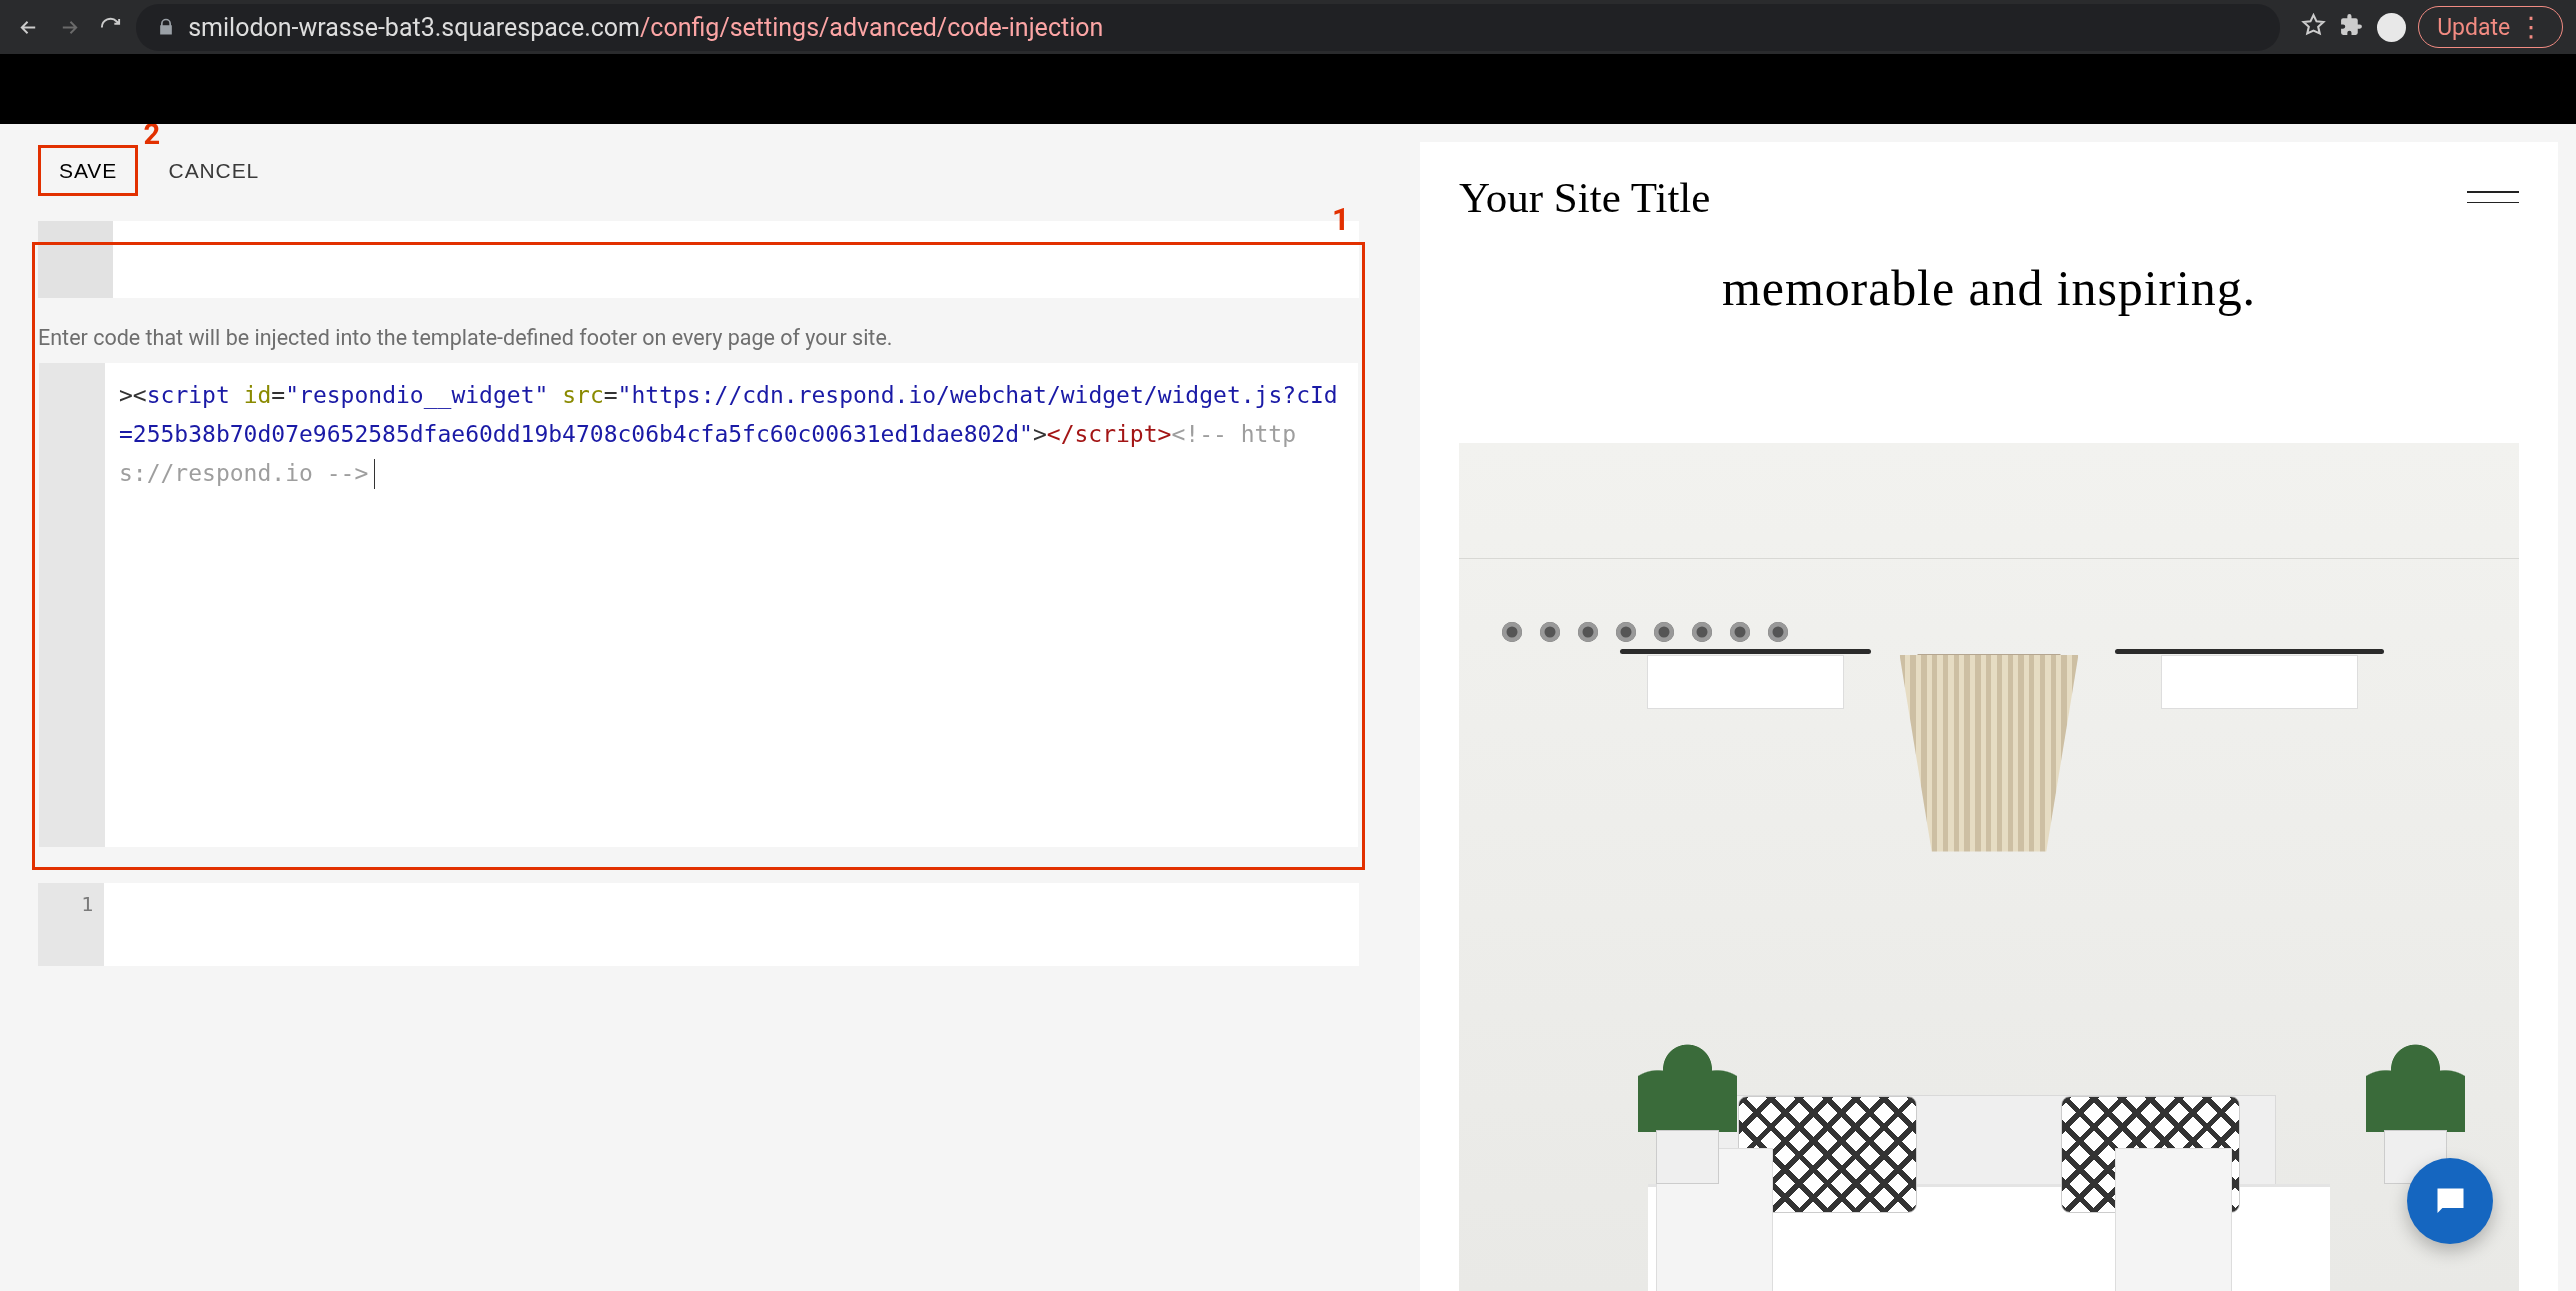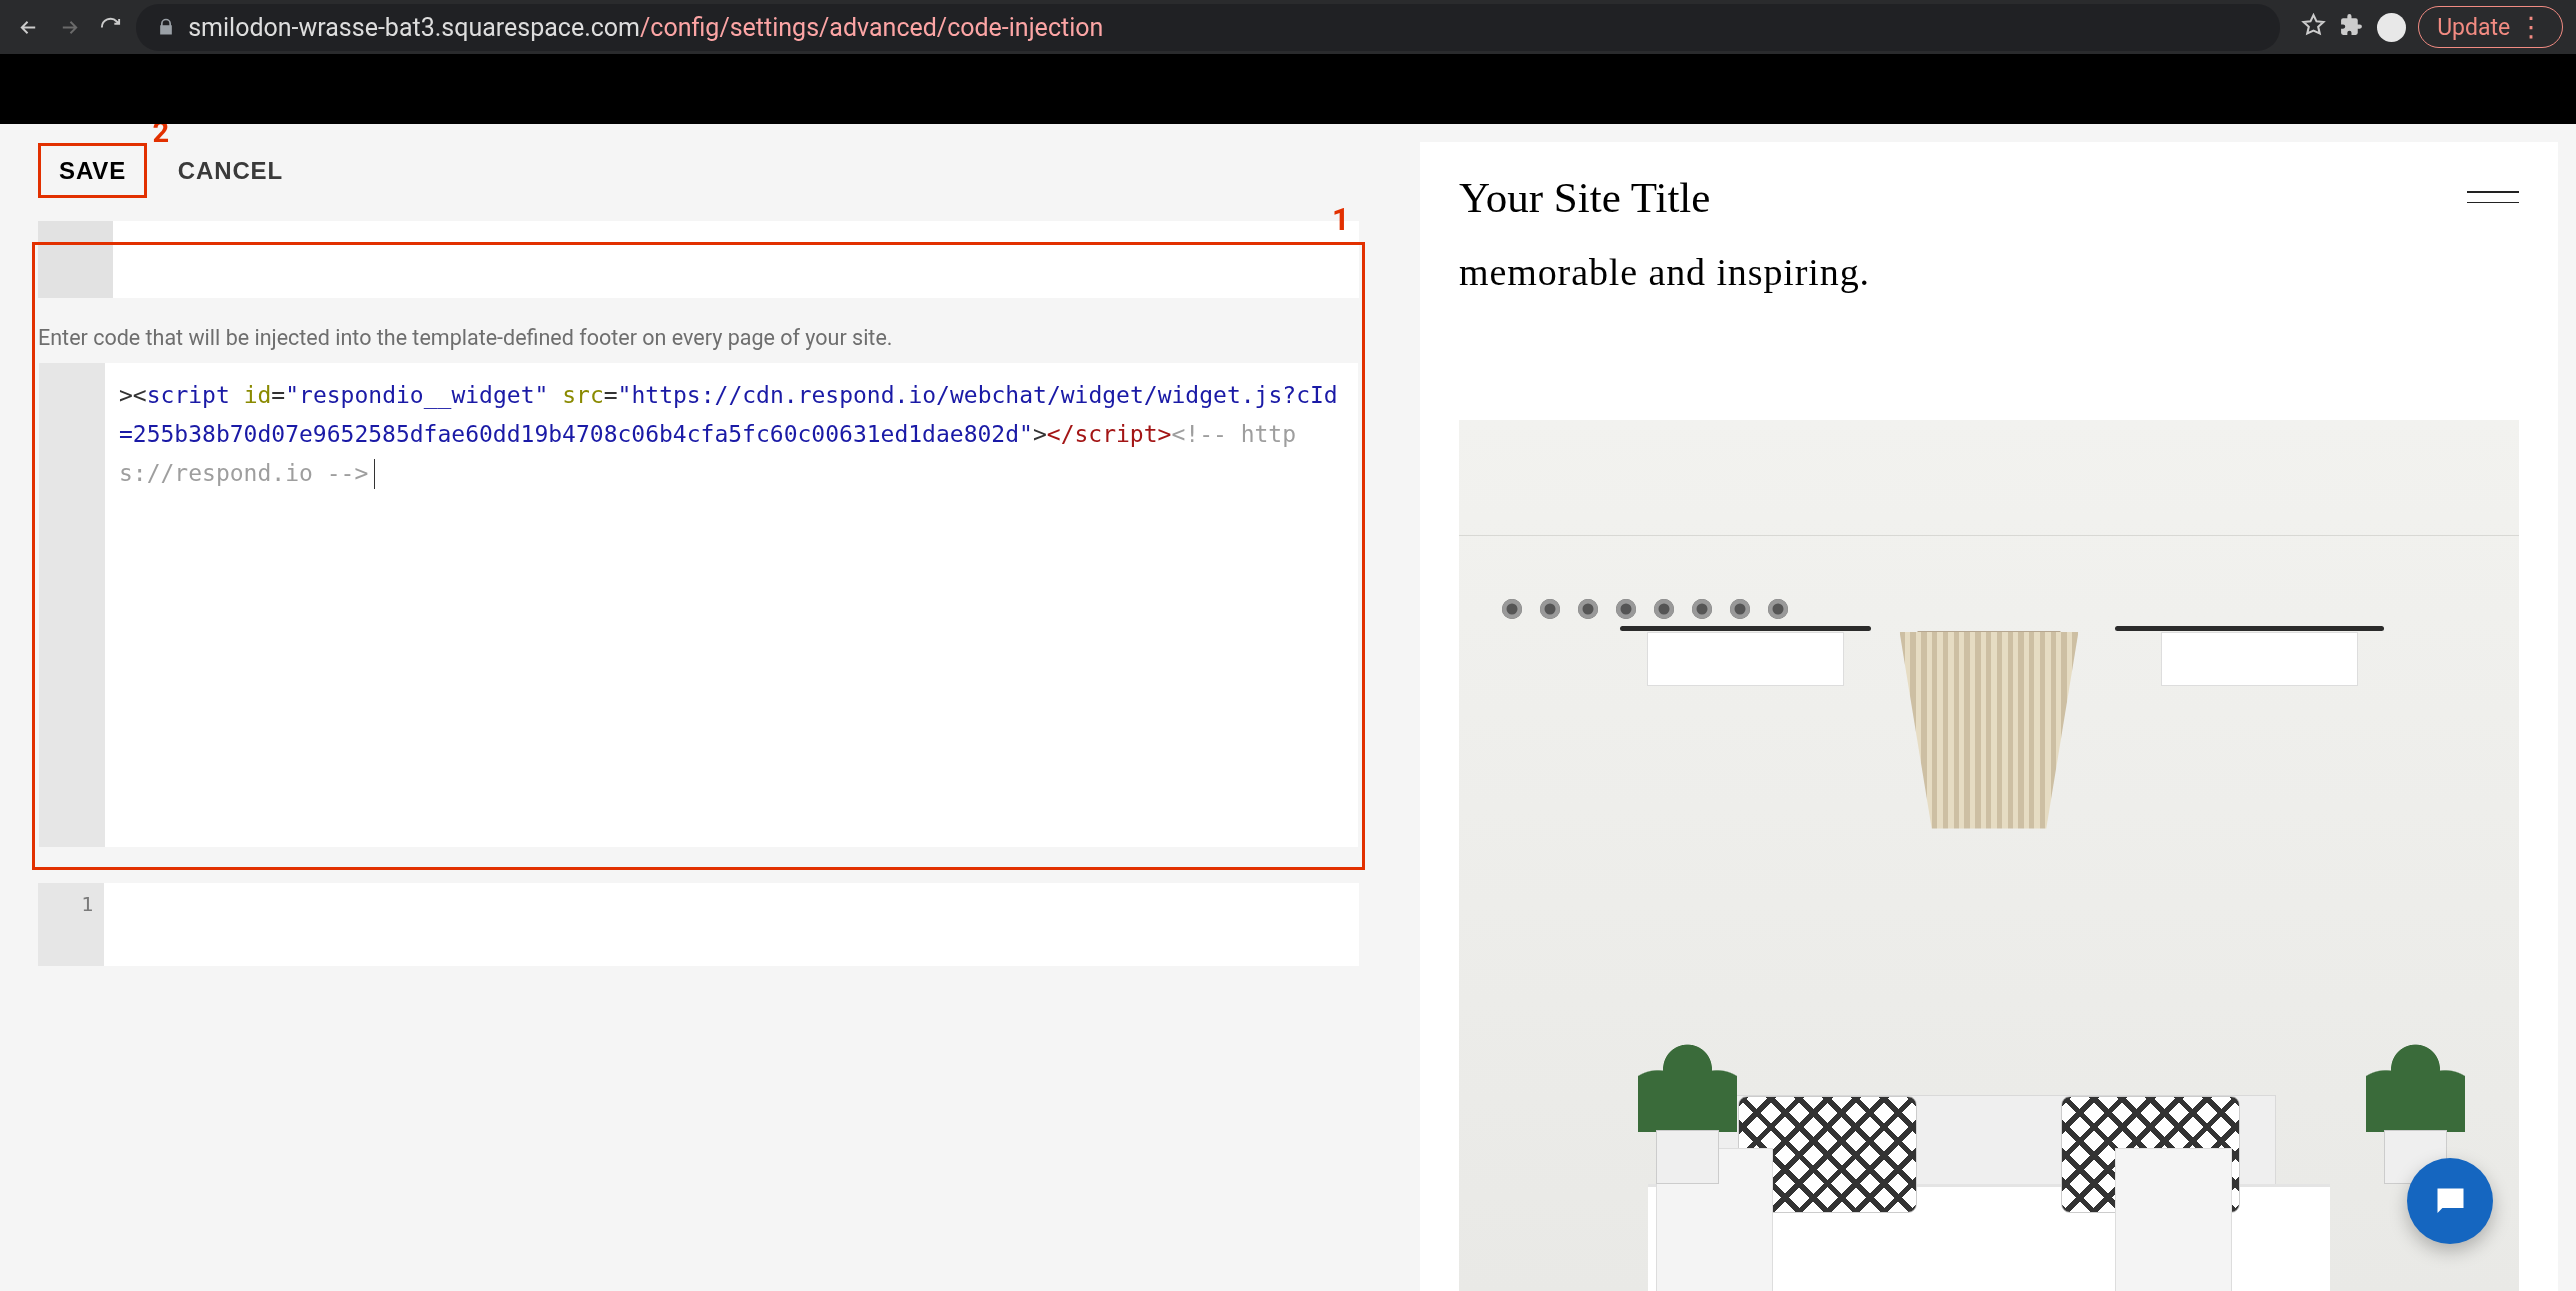--- a/index.html
+++ b/index.html
@@ -18,21 +18,21 @@
 .updatebtn{border:0.9px solid #f28b82;color:#f28b82;border-radius:25px;padding:6.3px 18px;font-size:23px;display:flex;align-items:center;gap:7.2px}
 .updatebtn .dots{font-size:27px;line-height:0}
 
 .topstrip{height:70px;background:#000}
 
 .approw{display:flex;height:calc(100% - 54px - 70px)}
 .leftpanel{width:1397px;position:relative;overflow:hidden}
 .rightpanel{flex:1;padding:18px 18px 0 23px}
 
 .sc-toolbar{height:93px;display:flex;align-items:center;padding:0 38px;gap:30.5px;background:#f5f5f5}
-.sc-toolbar button{background:none;border:0;font-weight:700;letter-spacing:0.9px;font-size:24px;cursor:pointer}
+.sc-toolbar button{background:none;border:0;font-weight:400;letter-spacing:0.9px;font-size:21px;cursor:pointer}
 .saveBox{border:3.6px solid #e23000;padding:10.8px 18px;position:relative}
 .ann2{position:absolute;top:-31px;right:-25px;color:#e23000;font-size:29px;font-weight:700}
 .cancel{color:#3a3a3a}
 
 .sectionhdr{margin:59px 38px 12.6px 38px;font-size:24px;font-weight:600;letter-spacing:0.9px;color:#222}
 .sectiondesc{margin:0 38px 16px 38px;font-size:21.5px;color:#6e6e6e}
 
 .redbox{border:3.6px solid #e23000;margin:0 32px 0 32px;padding:3.6px 3.6px 20px 3.6px;position:relative}
 .ann1{position:absolute;top:-43px;right:12.6px;color:#e23000;font-size:30.5px;font-weight:700}
 .codeedit{display:flex;background:#fff;height:484px}
@@ -56,21 +56,21 @@
 .previewtop .center{text-align:center}
 .previewtop .center .t1{font-size:23px;font-weight:600}
 .previewtop .center .t2{font-size:21.5px;color:#6e6e6e;margin-top:3.6px}
 .previewtop .right{display:flex;gap:45px;align-items:center}
 .devicebtn,.openbtn{display:flex;align-items:center;justify-content:center}
 .siteframe{padding:27px 39px 0 39px;flex:1;display:flex;flex-direction:column}
 .sitehdr{display:flex;justify-content:space-between;align-items:center;padding:3.6px 0 20px 0}
 .sitetitle{font-family:Georgia,'Times New Roman',serif;font-size:43px}
 .hamburger{width:52px;display:flex;flex-direction:column;gap:9px}
 .hamburger span{display:block;height:1.8px;background:#222}
-.tagline{font-family:Georgia,'Times New Roman',serif;font-size:38px;letter-spacing:0.9px;margin-top:8px}
+.tagline{font-family:Georgia,'Times New Roman',serif;font-size:50px;text-align:center;letter-spacing:0.9px;margin-top:17px}
 .roomwrap{margin-top:126px;flex:1;position:relative}
 .room{width:100%;height:100%;background:linear-gradient(#f2f2ef,#e9e9e6);position:relative;overflow:hidden}
 
 .ceilseam{position:absolute;top:115px;left:0;right:0;height:1.8px;background:#d8d8d4}
 .curtainrod{position:absolute;top:206px;height:5.4px;background:#2b2b2b;border-radius:2.7px}
 .rod-l{left:161px;width:251px}
 .rod-r{right:135px;width:269px}
 .blind{position:absolute;top:212px;width:197px;height:54px;background:#fff;border:0.9px solid #ddd}
 .blind-l{left:188px}
 .blind-r{right:161px}

